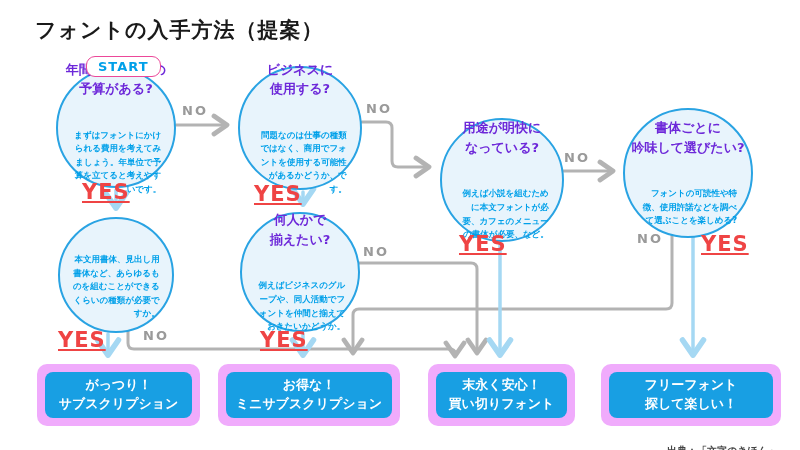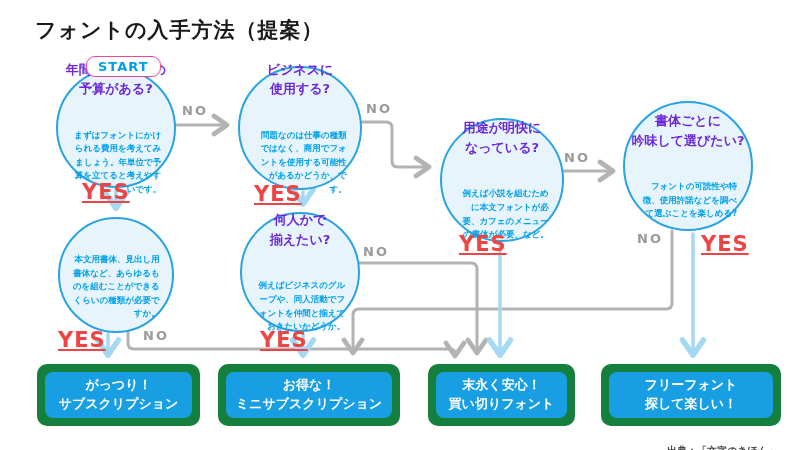--- a/index.html
+++ b/index.html
@@ -21,33 +21,33 @@
     font-size:13px;font-weight:bold;color:#6d28d9;text-align:center;
     line-height:1.5;white-space:pre-line;margin-bottom:6px;
   }
   .note{
     font-size:8.5px;font-weight:bold;color:#00a0e9;line-height:1.6;
     width:78%;text-align:right;margin-top:24px;
   }
   #c-budget{left:56px;top:68px;width:120px;height:120px;}
   #c-business{left:238px;top:66px;width:124px;height:124px;}
   #c-purpose{left:440px;top:118px;width:124px;height:124px;}
-  #c-select{left:623px;top:101px;width:130px;height:130px;}
+  #c-select{left:623px;top:108px;width:130px;height:130px;}
   #c-variation{left:58px;top:217px;width:116px;height:116px;}
   #c-team{left:240px;top:212px;width:120px;height:120px;}
   .start-badge{
     position:absolute;left:86px;top:56px;z-index:4;background:#fff;
     border:1px solid #ec4899;border-radius:9px;padding:2px 11px;
     font-size:13px;font-weight:bold;color:#00a0e9;letter-spacing:1px;
   }
   .lbl{position:absolute;z-index:3;font-weight:bold;}
   .lbl-yes{font-size:21px;color:#ef4444;letter-spacing:1px;text-decoration:underline;}
   .lbl-no{font-size:13px;color:#9a9a9a;letter-spacing:2px;}
   .result{
-    position:absolute;top:364px;height:62px;background:#15803d;
+    position:absolute;top:364px;height:62px;background:#f0abfc;
     border-radius:10px;z-index:2;box-sizing:border-box;padding:8px;
   }
   .result-inner{
     width:100%;height:100%;background:#189fe3;border-radius:8px;
     display:flex;flex-direction:column;align-items:center;justify-content:center;
     color:#fff;font-weight:bold;font-size:13px;line-height:1.45;text-align:center;
   }
   #r-subscription{left:37px;width:163px;}
   #r-mini{left:218px;width:182px;}
   #r-buyout{left:428px;width:147px;}

